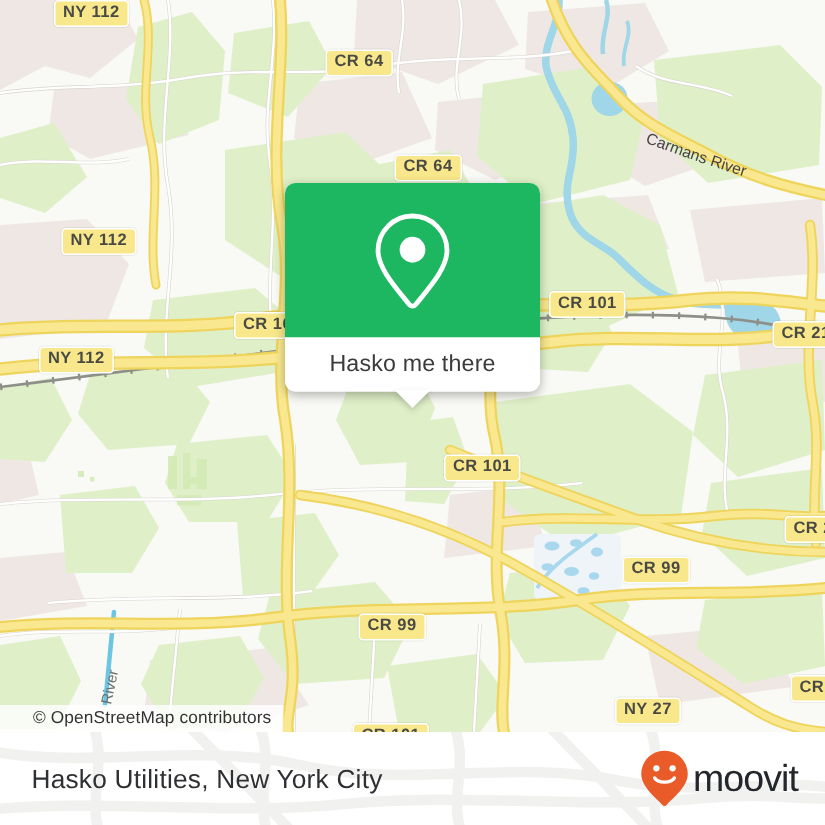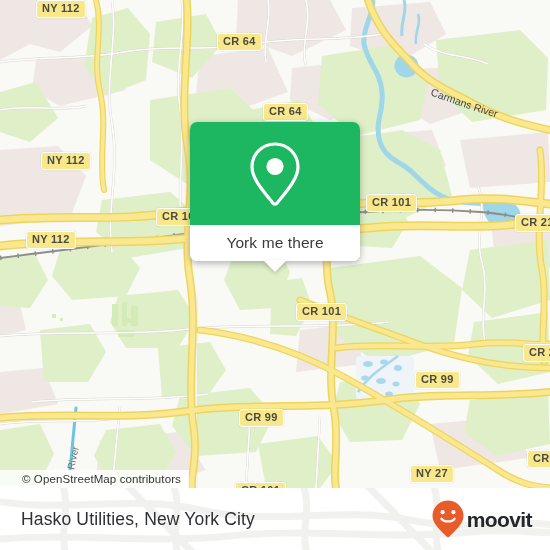--- a/index.html
+++ b/index.html
@@ -119,25 +119,25 @@
     color: #2f3033;
     letter-spacing: 0.15px;
     white-space: nowrap;
   }
   .brand {
     display: flex;
     align-items: center;
     gap: 2px;
   }
   .brand-word {
-    font-size: 21px;
+    font-size: 25px;
     color: #23262b;
     letter-spacing: -0.6px;
     line-height: 1;
-    font-weight: 700;
+    font-weight: 400;
   }
 </style>
 </head>
 <body>
 
 <div id="app">
 
   <div id="map">
     <svg width="550" height="488" viewBox="0 0 550 488" xmlns="http://www.w3.org/2000/svg">
       <defs>
@@ -338,21 +338,21 @@
 
   <div class="callout">
     <div class="callout-top">
       <svg class="callout-pin" width="56" height="68" viewBox="0 0 56 68">
         <path d="M28,4 C15.3,4 5,14.3 5,27 C5,39 17,52 26,63.2 C27,64.4 29,64.4 30,63.2
                  C39,52 51,39 51,27 C51,14.3 40.7,4 28,4 Z" fill="none" stroke="#ffffff" stroke-width="3.2" stroke-linejoin="round"></path>
         <circle cx="28" cy="26.5" r="8.6" fill="#ffffff"></circle>
       </svg>
     </div>
     <div class="callout-bottom">
-      <span class="callout-label">York me there</span>
+      <span class="callout-label">Hasko me there</span>
       <span class="callout-tail"></span>
     </div>
   </div>
 
   <div id="footer">
     <svg id="footer-watermark" viewBox="0 0 550 62" xmlns="http://www.w3.org/2000/svg">
       <rect x="0" y="0" width="550" height="62" fill="#ffffff"></rect>
       <g stroke="#f1f1ef" stroke-width="7" fill="none">
         <path d="M-10,12 C60,26 130,6 200,22 C270,38 340,18 410,32 C470,44 520,30 560,38"></path>
         <path d="M60,-10 C74,20 56,44 68,72"></path>

